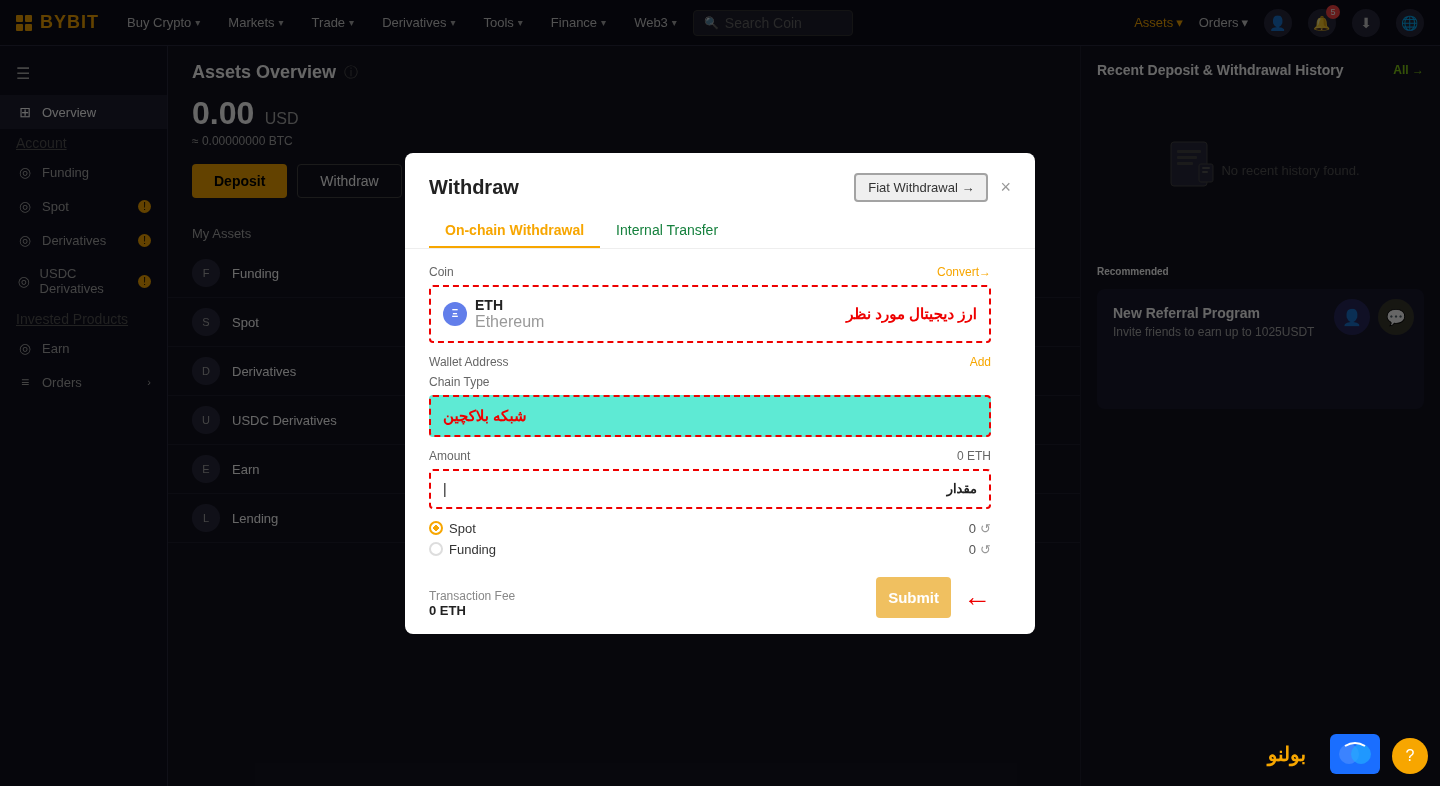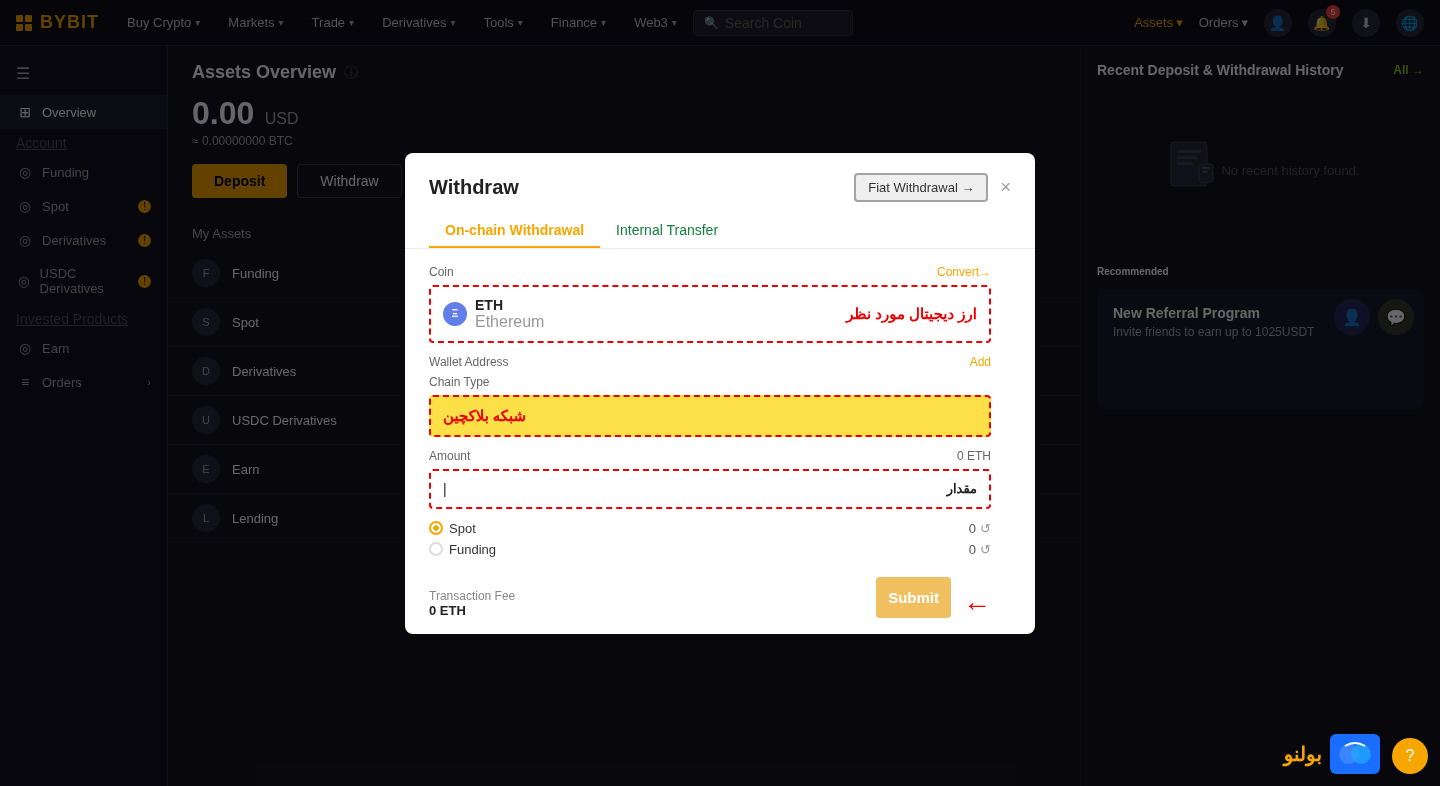--- a/index.html
+++ b/index.html
@@ -480,25 +480,24 @@
       font-size: 13px;
       color: #222;
       font-weight: 600;
       direction: rtl;
     }
     .chain-box {
       border: 2px dashed #e00;
       border-radius: 4px;
       padding: 10px 12px;
       margin-bottom: 12px;
-      background: #fde047;
+      background: #5eead4;
       display: flex;
       align-items: center;
       justify-content: space-between;
-      font-family: Liberation Serif, serif;
     }
     .chain-annotation {
       font-size: 15px;
       font-weight: 700;
       color: #e00;
       direction: rtl;
     }
     .radio-row {
       display: flex;
       align-items: center;
@@ -536,21 +535,21 @@
       font-size: 12px;
       color: #888;
     }
     .fee-value {
       font-size: 13px;
       color: #222;
       font-weight: 600;
     }
     .submit-area {
       display: flex;
-      align-items: flex-end;
+      align-items: center;
       gap: 12px;
       margin-top: 12px;
     }
     .btn-submit {
       flex: 1;
       background: #f0c060;
       border: none;
       border-radius: 4px;
       padding: 12px;
       font-size: 15px;
@@ -585,21 +584,21 @@
       cursor: pointer;
     }
 
     
     .watermark {
       position: absolute;
       bottom: 12px;
       right: 60px;
       display: flex;
       align-items: center;
-      gap: 8px;
+      gap: 24px;
       z-index: 200;
     }
     .watermark-text {
       font-size: 20px;
       font-weight: 800;
       color: #f7a600;
       direction: rtl;
     }
     .watermark-logo {
       width: 50px;

